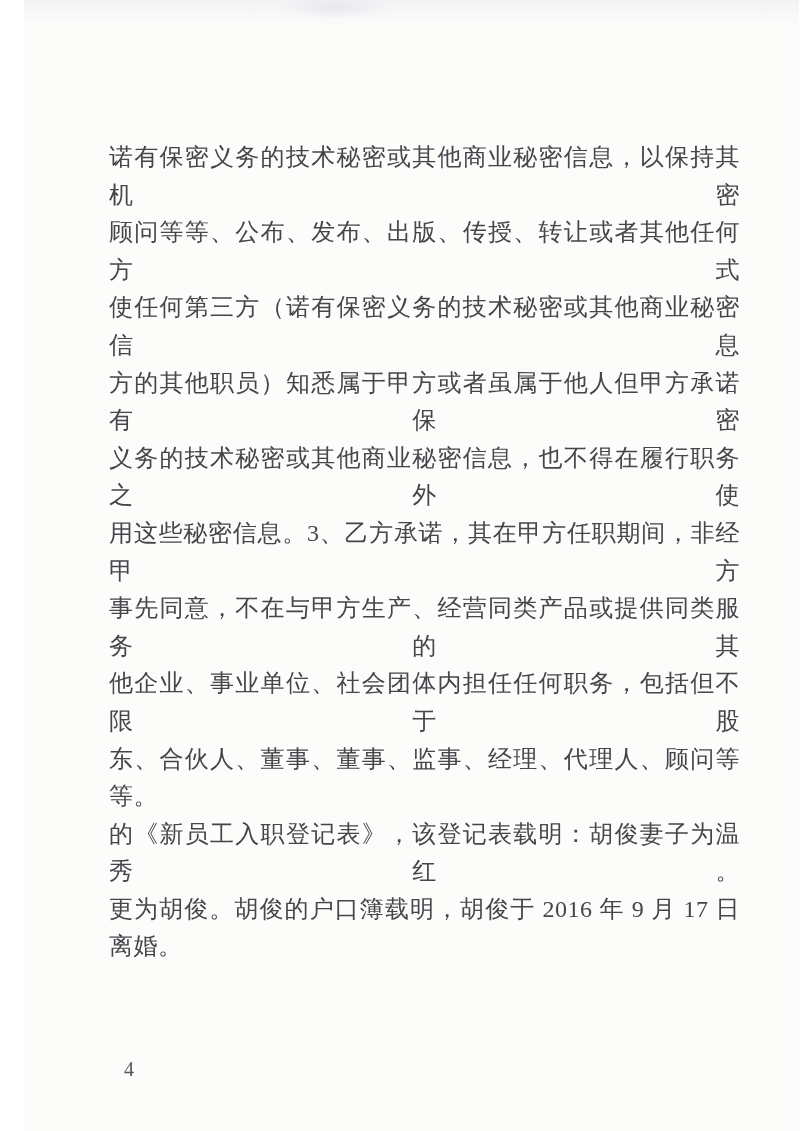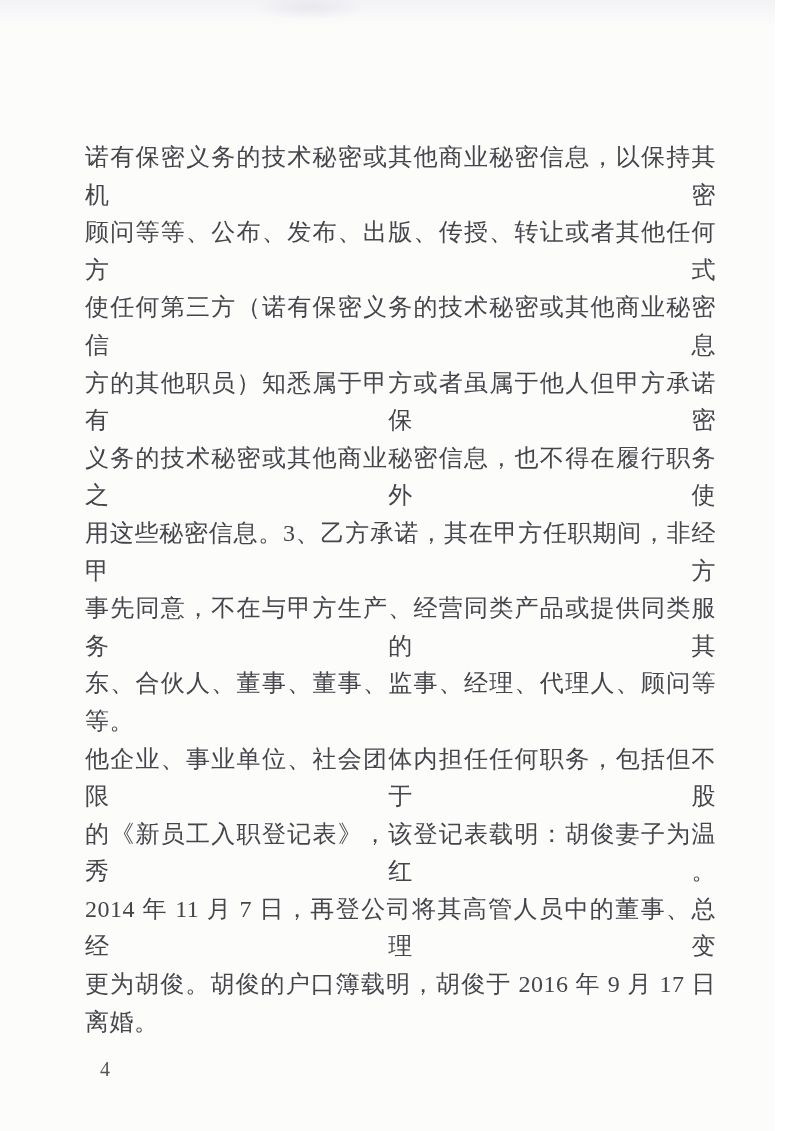--- a/index.html
+++ b/index.html
@@ -3,20 +3,21 @@
 <meta charset="utf-8">
 <style>
   html, body { margin: 0; padding: 0; background: #ffffff; }
   .page {
     position: relative;
     width: 775px;
     height: 1131px;
     background: #fcfcfb;
     overflow: hidden;
     font-family: "Liberation Serif", "DejaVu Serif", serif;
+    margin-left: 24px;
   }
   
   .top-tint {
     position: absolute;
     left: 0; top: 0;
     width: 100%; height: 26px;
     background: linear-gradient(180deg, rgba(222,222,234,0.30), rgba(222,222,234,0.0));
     pointer-events: none;
   }
   .top-smudge {
@@ -74,24 +75,23 @@
 
   <div class="doc-body">
       <div class="paragraph">
         <div class="line fill">诺有保密义务的技术秘密或其他商业秘密信息，以保持其机密</div>
         <div class="line fill">顾问等等、公布、发布、出版、传授、转让或者其他任何方式</div>
         <div class="line fill">使任何第三方（诺有保密义务的技术秘密或其他商业秘密信息</div>
         <div class="line fill">方的其他职员）知悉属于甲方或者虽属于他人但甲方承诺有保密</div>
         <div class="line fill">义务的技术秘密或其他商业秘密信息，也不得在履行职务之外使</div>
         <div class="line fill">用这些秘密信息。3、乙方承诺，其在甲方任职期间，非经甲方</div>
         <div class="line fill">事先同意，不在与甲方生产、经营同类产品或提供同类服务的其</div>
+        <div class="line fill">他企业、事业单位、社会团体内担任任何职务，包括但不限于股</div>
         <div class="line">东、合伙人、董事、董事、监事、经理、代理人、顾问等等。</div>
-        <div class="line fill">他企业、事业单位、社会团体内担任任何职务，包括但不限于股</div>
       </div>
       <div class="paragraph">
         <div class="line fill">的《新员工入职登记表》，该登记表载明：胡俊妻子为温秀红。</div>
-        <div class="line fill">2014 年 11 月 7 日，再登公司将其高管人员中的董事、总经理变</div>
         <div class="line">更为胡俊。胡俊的户口簿载明，胡俊于 2016 年 9 月 17 日离婚。</div>
       </div>
     </div>
 
   <div class="page-number">4</div>
 </div>
 
 </body></html>

